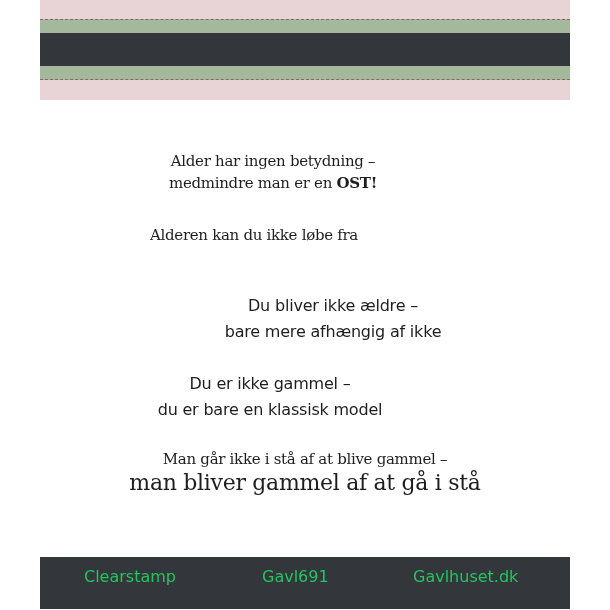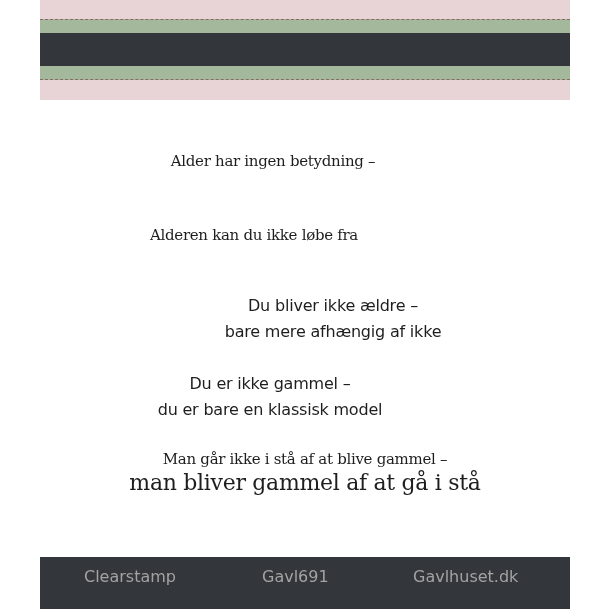--- a/index.html
+++ b/index.html
@@ -17,21 +17,21 @@
     .serif { font-family: "DejaVu Serif", serif; font-size: 15px; line-height: 22px; letter-spacing: -0.3px; }
     .hand { font-family: "DejaVu Sans", sans-serif; font-size: 16px; line-height: 26px; letter-spacing: -0.2px; margin-left: 28px; }
     .q1 { position: absolute; top: 0; width: 546px; }
     .q2 { position: absolute; top: 74px; width: 508px; }
     .q3 { position: absolute; top: 143px; width: 610px; }
     .q4 { position: absolute; top: 221px; width: 484px; }
     .q5 { position: absolute; top: 298px; width: 610px; }
     .big { font-size: 22px; line-height: 26px; }
     b { font-weight: bold; }
 
-    .footer { position: absolute; left: 40px; top: 557px; width: 530px; height: 52px; background: #33363a; color: #a3a3a3; font-family: "DejaVu Sans", sans-serif; font-size: 16px; }
+    .footer { position: absolute; left: 40px; top: 557px; width: 530px; height: 52px; background: #33363a; color: #22c55e; font-family: "DejaVu Sans", sans-serif; font-size: 16px; }
     .footer span { position: absolute; top: 10px; }
     .f1 { left: 44px; }
     .f2 { left: 222px; }
     .f3 { left: 373px; }
   </style>
 </head>
 <body>
 
 <div class="card">
   <div class="hdr-pink-top"></div>
@@ -39,20 +39,21 @@
   <div class="hdr-dark">
     <div class="logo">Gavl Huset</div>
   </div>
   <div class="hdr-green-bot"></div>
   <div class="hdr-pink-bot"></div>
 </div>
 
 <div class="quotes">
   <div class="q1 serif">
     <p class="q">Alder har ingen betydning –</p>
+    <p class="q"><span>medmindre man er en </span><b>OST!</b></p>
   </div>
   <div class="q2 serif">
     <p class="q">Alderen kan du ikke løbe fra</p>
   </div>
   <div class="q3 hand">
     <p class="q">Du bliver ikke ældre –</p>
     <p class="q">bare mere afhængig af ikke</p>
   </div>
   <div class="q4 hand">
     <p class="q">Du er ikke gammel –</p>

